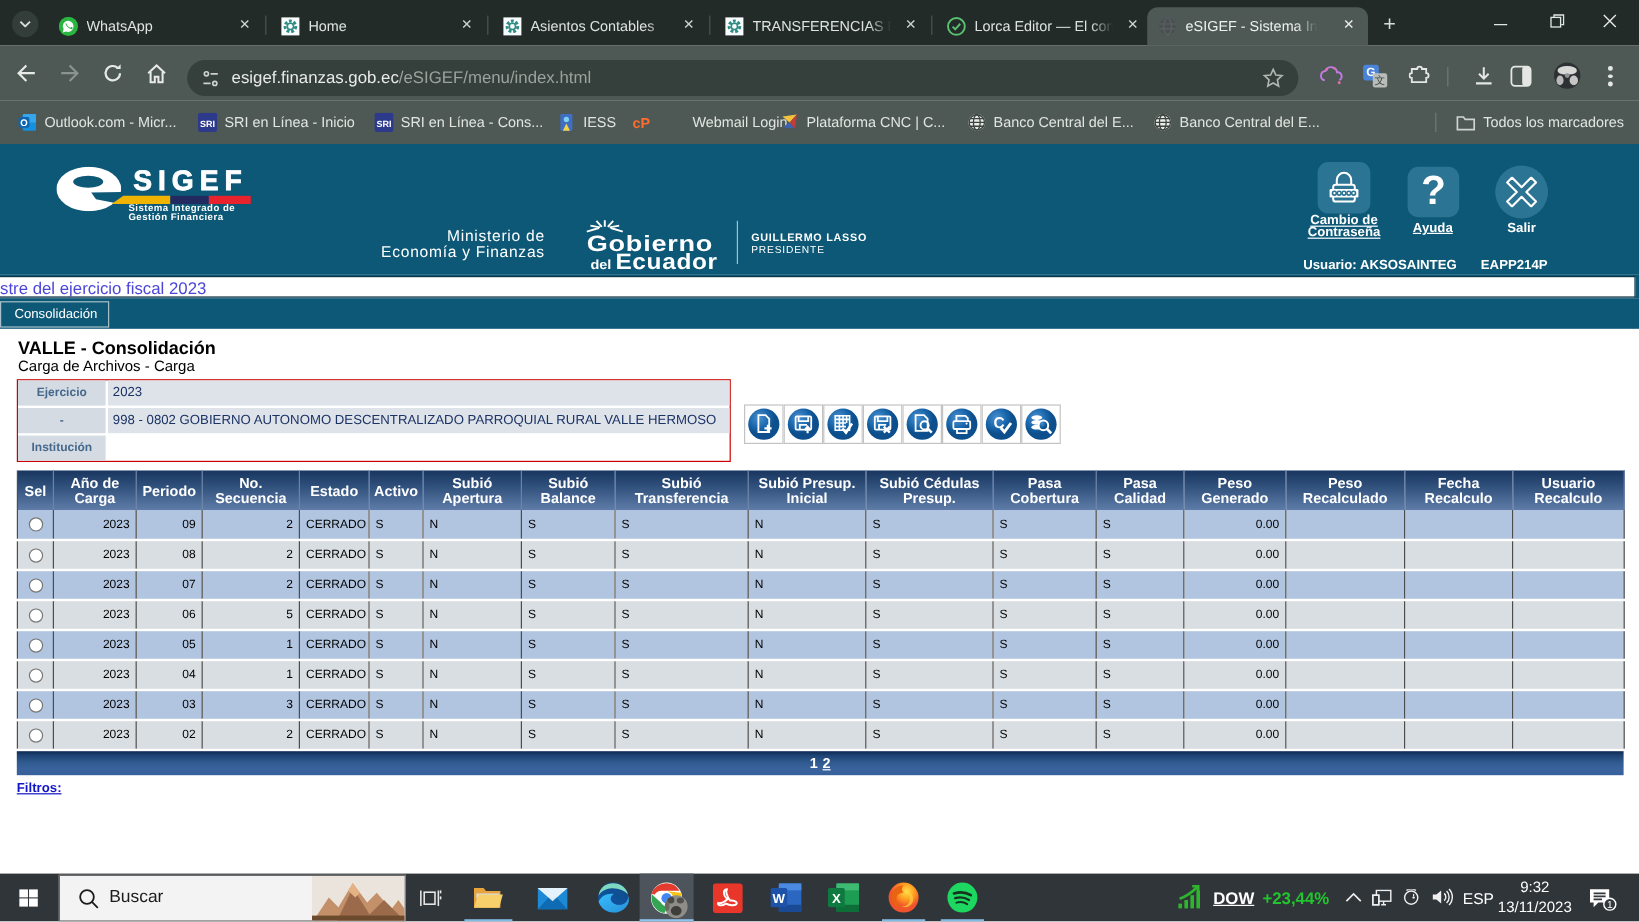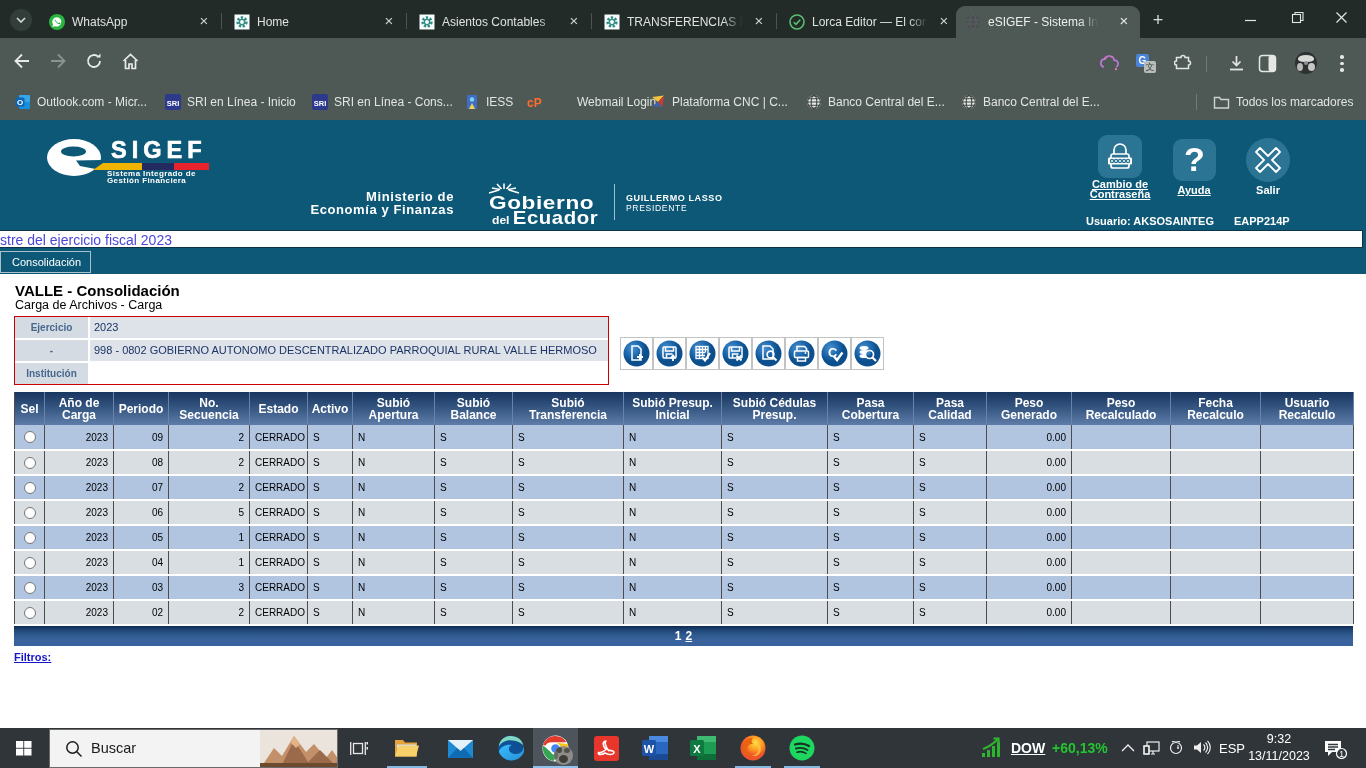--- a/index.html
+++ b/index.html
@@ -158,20 +158,35 @@
 
   <svg class="navic" style="left:85px;" width="18" height="18" viewBox="0 0 18 18">
       <path d="M15 9a6 6 0 1 1-1.8-4.3" stroke="#e7eae7" stroke-width="1.8" fill="none"></path>
       <path d="M15.5 1.5 v4 h-4z" fill="#e7eae7"></path>
     </svg>
 
   <svg class="navic" style="left:121px;" width="19" height="19" viewBox="0 0 19 19">
       <path d="M2.5 9 L9.5 2.5 L16.5 9" stroke="#e7eae7" stroke-width="1.7" fill="none"></path>
       <path d="M4.5 8 V16.5 H8 V12 H11 V16.5 H14.5 V8" stroke="#e7eae7" stroke-width="1.7" fill="none"></path>
     </svg>
+  <div id="pill">
+    <svg class="abs" style="left:11px;top:7px;" width="17" height="17" viewBox="0 0 17 17">
+        <g stroke="#cdd2ce" stroke-width="1.4" fill="none">
+          <circle cx="5" cy="4.5" r="1.7"></circle>
+          <path d="M8.5 4.5h6"></path>
+          <circle cx="12" cy="12.5" r="1.7"></circle>
+          <path d="M2.5 12.5h6"></path>
+        </g>
+      </svg>
+    <div class="abs" style="left:37px;top:6px;font-size:14px;color:#e9ebe9;white-space:nowrap;">esigef.finanzas.gob.ec<span style="color:#9aa39e;">/eSIGEF/menu/index.html</span></div>
+
+    <svg class="abs" style="left:896px;top:6px;" width="18" height="18" viewBox="0 0 18 18">
+        <path d="M9 1.8 L11.2 6.5 L16.3 7.1 L12.5 10.6 L13.5 15.7 L9 13.1 L4.5 15.7 L5.5 10.6 L1.7 7.1 L6.8 6.5 Z" fill="none" stroke="#aeb6b1" stroke-width="1.4"></path>
+      </svg>
+  </div>
 
   <svg class="abs" style="left:1100px;top:54px;" width="21" height="19" viewBox="0 0 21 19">
       <path d="M4 13a4 4 0 0 1 .6-7.9 5 5 0 0 1 9.6 1.2 3.4 3.4 0 0 1 2 6.4" fill="none" stroke="#c07ae0" stroke-width="1.6"></path>
       <circle cx="5.5" cy="4" r="1.2" fill="#e36fae"></circle>
       <circle cx="16" cy="15" r="1.2" fill="#e36fae"></circle>
       <circle cx="12" cy="3" r="1" fill="#e36fae"></circle>
     </svg>
   <div class="abs" style="left:1136px;top:54px;width:13px;height:13px;background:#4a84d8;border-radius:2px;color:#fff;font-size:10px;font-weight:bold;text-align:center;line-height:13px;">G</div>
   <div class="abs" style="left:1144px;top:61px;width:12px;height:12px;background:#b9bdba;border-radius:2px;color:#3c443f;font-size:9px;text-align:center;line-height:12px;">文</div>
   <svg class="abs" style="left:1174px;top:54px;" width="19" height="19" viewBox="0 0 19 19">
@@ -282,21 +297,21 @@
         <polygon points="29,21.5 56,21 51,30.5 33,27" fill="#0d5876"></polygon>
       </svg>
       <div class="abs" style="left:111px;top:16.5px;color:#fff;font-weight:bold;font-size:23.5px;letter-spacing:5px;-webkit-text-stroke:0.7px #fff;">SIGEF</div>
       <svg class="abs" style="left:93px;top:43px;" width="116" height="6.5">
           <polygon points="0,7 10,0 49,0 49,7" fill="#f0b400"></polygon>
           <rect x="49" y="0" width="32" height="7" fill="#232a60"></rect>
           <rect x="81" y="0" width="38" height="7" fill="#e8232d"></rect>
         </svg>
       <div class="abs" style="left:107px;top:51px;color:#fff;font-weight:bold;font-size:8px;line-height:6.6px;letter-spacing:0.4px;">Sistema Integrado de<br>Gestión Financiera</div>
 
-      <div class="abs" style="left:254px;top:71px;width:200px;text-align:right;color:#fff;font-size:13px;font-weight:bold;letter-spacing:0.6px;line-height:12.5px;">Ministerio de<br>Economía y Finanzas</div>
+      <div class="abs" style="left:254px;top:71px;width:200px;text-align:right;color:#fff;font-size:13px;font-weight:normal;letter-spacing:0.6px;line-height:12.5px;">Ministerio de<br>Economía y Finanzas</div>
 
       <svg class="abs" style="left:487px;top:63px;" width="34" height="11" viewBox="0 0 34 11">
           <g stroke="#fff" stroke-width="1.6" fill="none">
             <path d="M2 10 L12 7M5 5 L13 6.5M10 1 L14.5 6M17 0.5 V6M24 1 L19.5 6M29 5 L21 6.5M32 10 L22 7"></path>
           </g>
         </svg>
       <div class="abs" style="left:489px;top:72px;color:#fff;font-weight:bold;font-size:18.5px;letter-spacing:0.5px;transform:scaleX(1.22);transform-origin:left;">Gobierno</div>
       <div class="abs" style="left:492px;top:87px;color:#fff;font-weight:bold;font-size:11px;transform:scaleX(1.1);transform-origin:left;">del <span style="font-size:18.5px;letter-spacing:0.5px;">Ecuador</span></div>
       <div class="abs" style="left:614px;top:64px;width:1px;height:36px;background:#9fc0cc;"></div>
       <div class="abs" style="left:626px;top:73px;color:#fff;font-weight:bold;font-size:9px;letter-spacing:0.6px;">GUILLERMO LASSO<br><span style="font-weight:normal;letter-spacing:0.7px;font-size:8.5px;">PRESIDENTE</span></div>
@@ -771,21 +786,21 @@
         <g fill="#2db52d">
           <rect x="1" y="16" width="3" height="4"></rect>
           <rect x="6" y="13" width="3" height="7"></rect>
           <rect x="11" y="9" width="3" height="11"></rect>
           <rect x="16" y="5" width="3" height="15"></rect>
         </g>
         <path d="M2 12 C8 10 12 7 17 2" stroke="#2db52d" stroke-width="2.2" fill="none"></path>
         <path d="M17.5 6.5 V1.5 H12.5" fill="none" stroke="#2db52d" stroke-width="2.2"></path>
       </svg>
     <div class="abs" style="left:1011px;top:12px;color:#fff;font-size:14px;font-weight:bold;text-decoration:underline;">DOW</div>
-    <div class="abs" style="left:1052px;top:12px;color:#23c52f;font-size:14px;font-weight:bold;">+60,13%</div>
+    <div class="abs" style="left:1052px;top:12px;color:#23c52f;font-size:14px;font-weight:bold;">+23,44%</div>
     <svg class="abs" style="left:1121px;top:15px;" width="14" height="9" viewBox="0 0 14 9">
         <path d="M1 8 L7 2 L13 8" stroke="#eee" stroke-width="1.4" fill="none"></path>
       </svg>
     <svg class="abs" style="left:1143px;top:13px;" width="17" height="14" viewBox="0 0 17 14">
         <g fill="none" stroke="#eee" stroke-width="1.2">
           <rect x="4" y="1" width="12" height="9"></rect>
           <path d="M8 13 h4 M10 10 v3"></path>
           <rect x="1" y="5" width="5" height="8" fill="#30353a"></rect>
           <rect x="1" y="5" width="5" height="8"></rect>
         </g>

